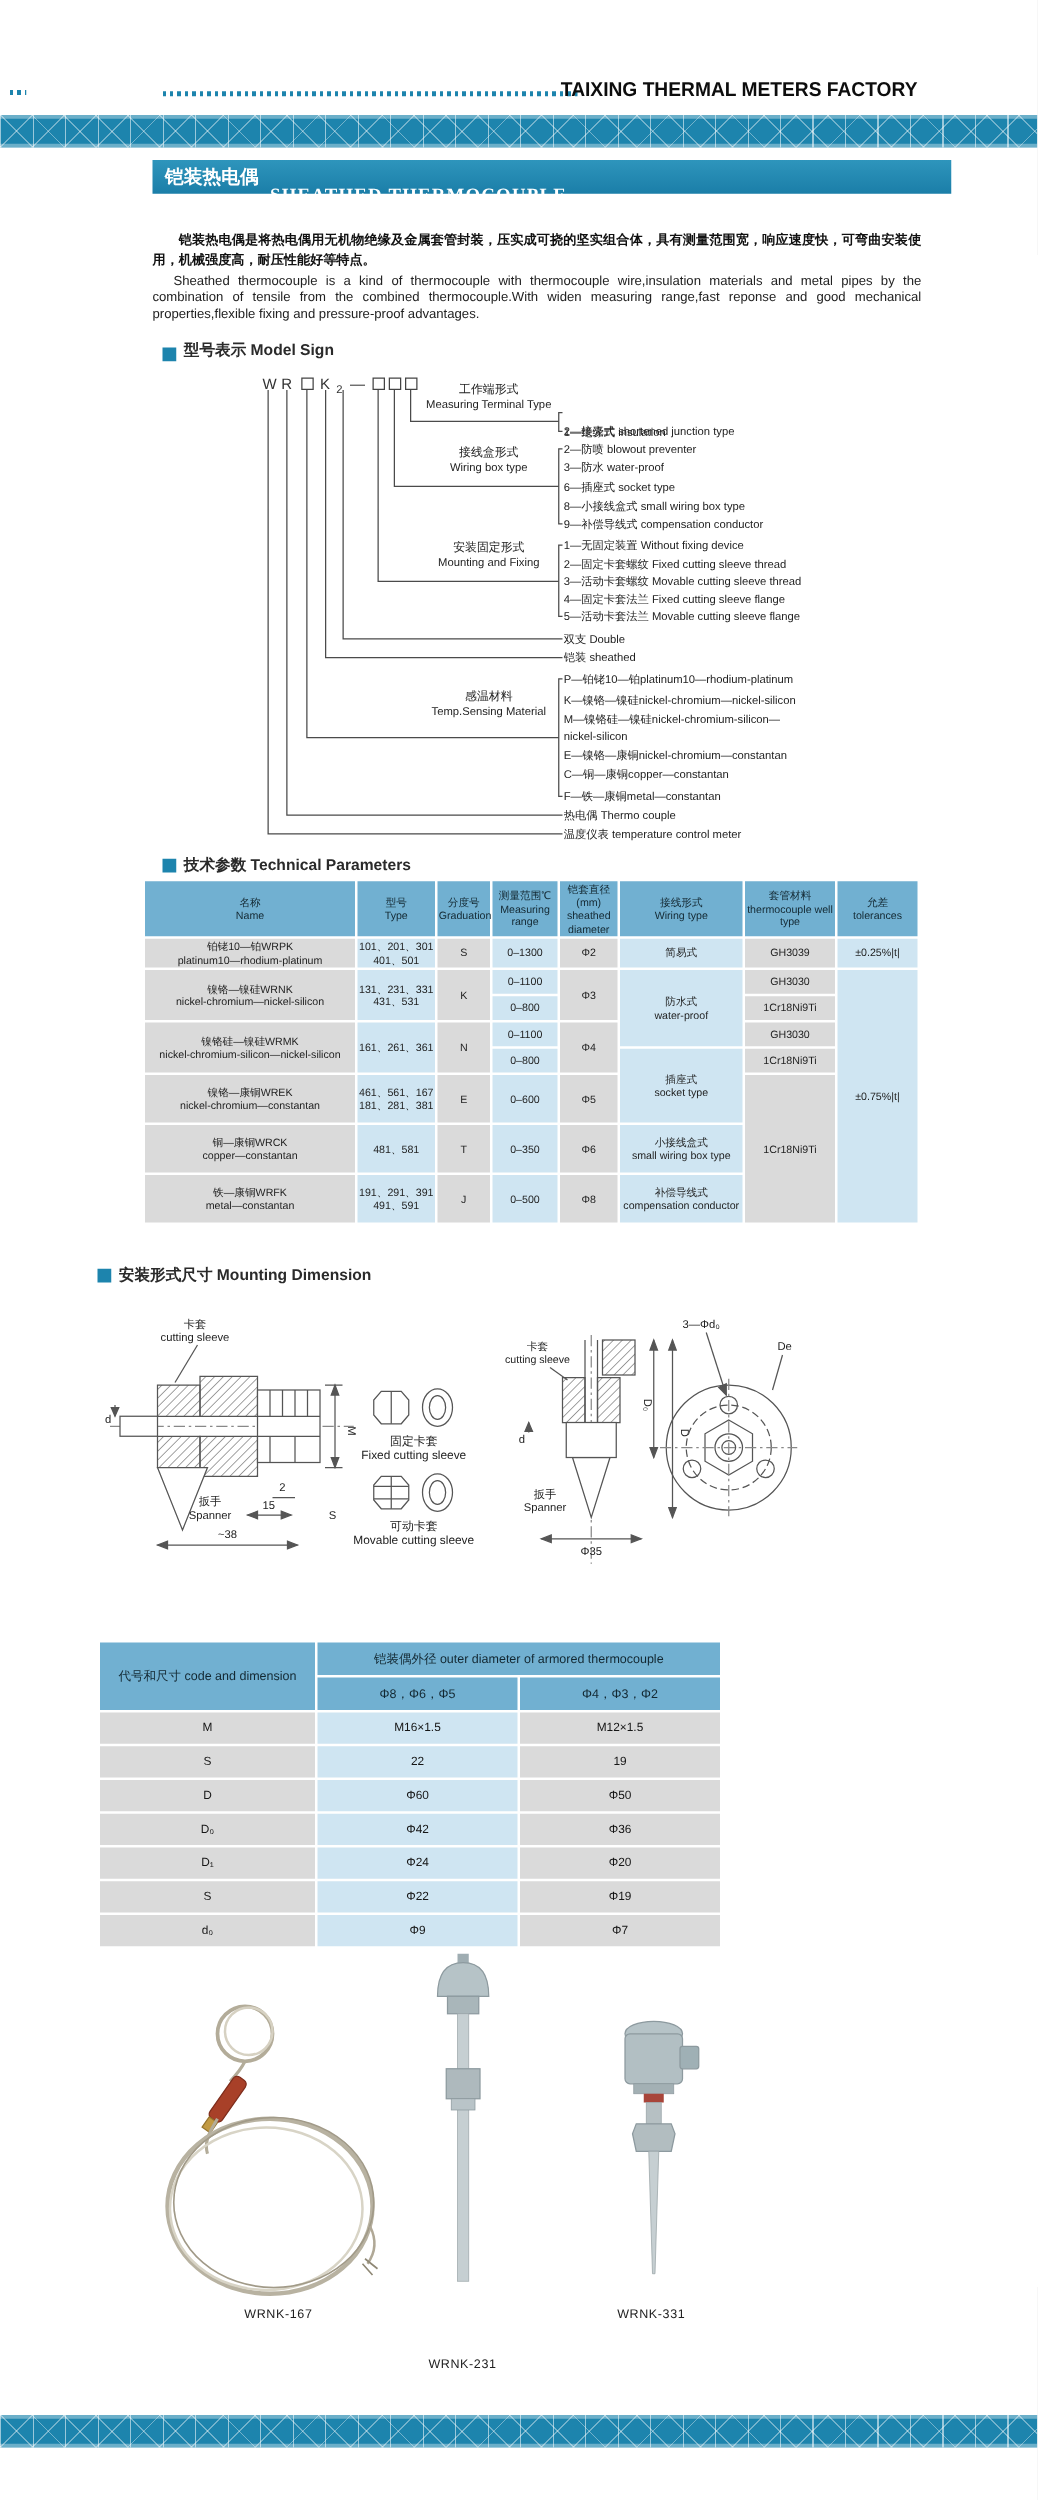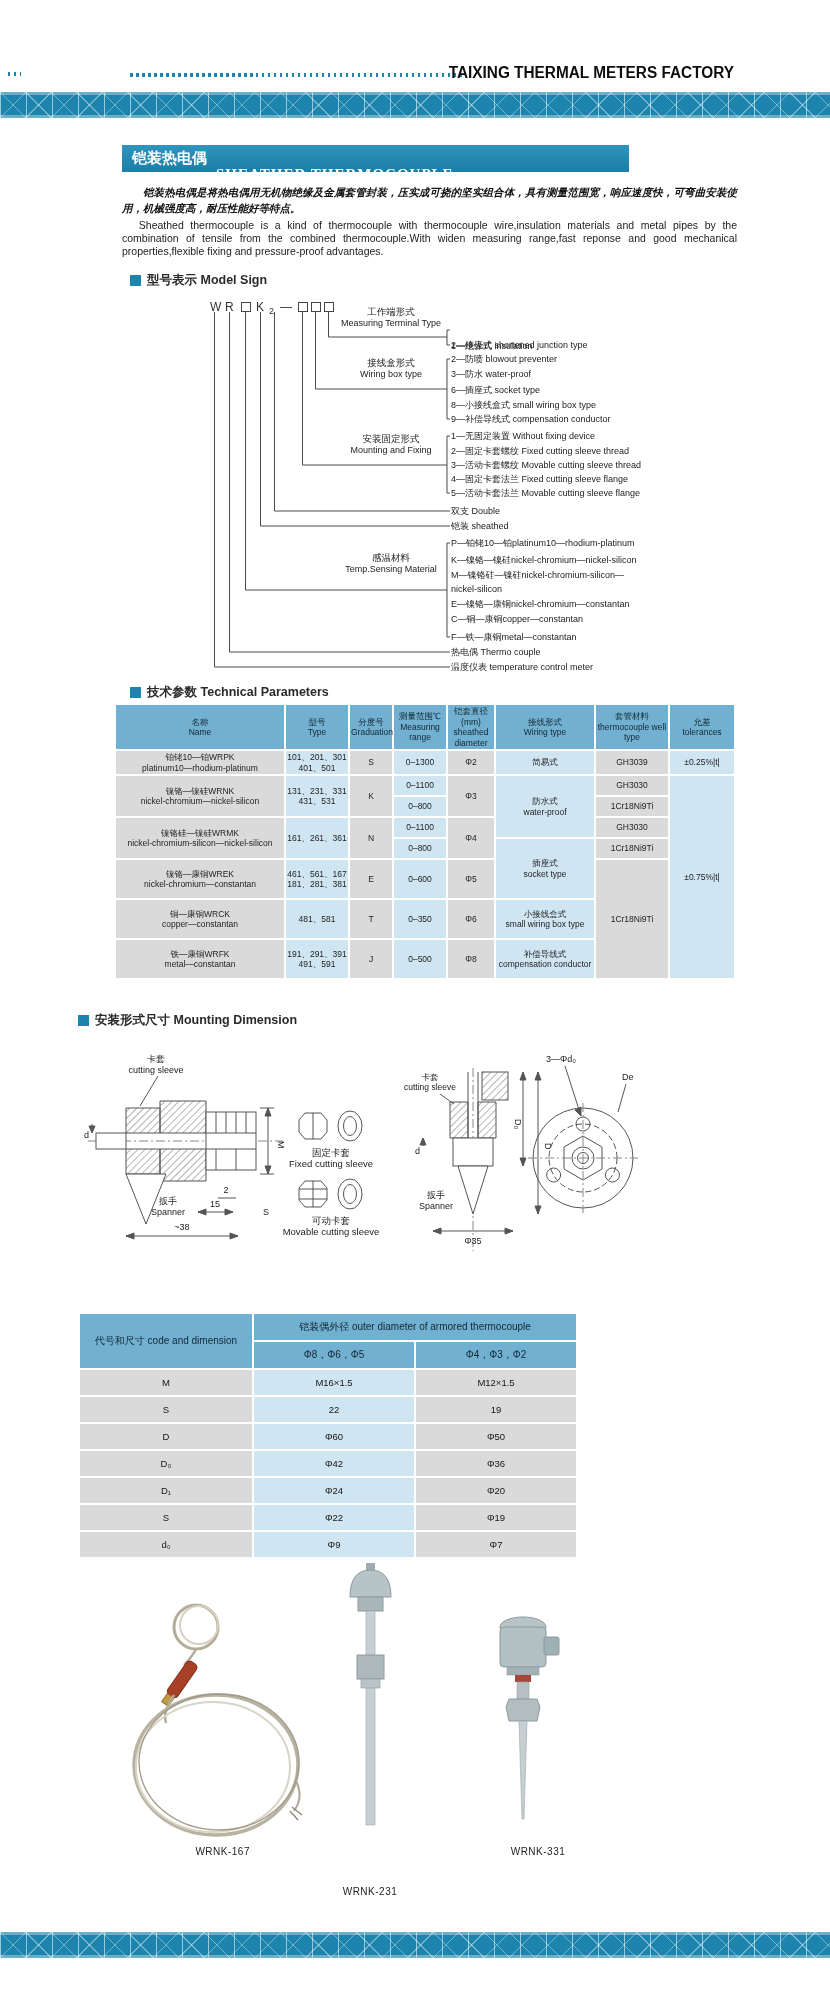--- a/index.html
+++ b/index.html
@@ -18,21 +18,21 @@
           repeating-linear-gradient(45deg,rgba(255,255,255,.38) 0 1px,transparent 1px 18px),
           repeating-linear-gradient(135deg,rgba(255,255,255,.38) 0 1px,transparent 1px 18px);
         box-shadow:inset 0 3px 0 rgba(255,255,255,.35), inset 0 -3px 0 rgba(255,255,255,.35);}
 
   
   .titlebar{height:27px;background:linear-gradient(180deg,#2e95bc 0%,#1b7ea8 100%);
             display:flex;align-items:center;padding-left:10px;gap:9px;box-sizing:border-box;}
   .title-cn{color:#fff;font-size:15px;font-weight:bold;}
   .title-en{color:#fff;font-size:15px;font-weight:bold;font-family:"Liberation Serif",serif;letter-spacing:1px;margin-top:32px;}
 
-  .intro-cn{font-size:10.5px;line-height:16px;font-weight:bold;color:#111;text-align:justify;text-indent:2em;font-style:italic;}
+  .intro-cn{font-size:10.5px;line-height:16px;font-weight:bold;color:#111;text-align:justify;text-indent:2em;}
   .intro-en{font-size:10.5px;line-height:13px;color:#222;text-align:justify;text-indent:1.6em;margin-top:3px;}
 
   .sec-head{display:flex;align-items:center;gap:6px;font-size:12.5px;font-weight:bold;color:#2a2a2a;}
   .sec-sq{width:11px;height:11px;background:#1d84ad;flex:0 0 auto;}
 
   
   .diagram{width:614px;height:376px;}
   .code-char{position:absolute;top:0;font-size:12px;color:#333;}
   .code-sub{position:absolute;top:6px;font-size:9px;color:#333;}
   .code-box{position:absolute;top:2px;width:8px;height:8px;border:1px solid #444;}
@@ -57,31 +57,31 @@
 </head>
 <body>
 
 <div class="page">
 
   <div class="abs dotline" style="left:8px;top:72px;width:13px;"></div>
   <div class="abs dotline" style="left:130px;top:73px;width:332px;"></div>
   <div class="abs factory" style="left:430px;top:64px;width:304px;">TAIXING THERMAL METERS FACTORY</div>
   <div class="abs band" style="left:0;top:92px;width:830px;"></div>
 
-  <div class="abs titlebar" style="left:122px;top:145px;width:507px;">
+  <div class="abs titlebar" style="left:122px;top:128px;width:639px;">
     <span class="title-cn">铠装热电偶</span>
     <span class="title-en">SHEATHED THERMOCOUPLE</span>
   </div>
 
   <div class="abs" style="left:122px;top:184px;width:615px;">
     <div class="intro-cn">铠装热电偶是将热电偶用无机物绝缘及金属套管封装，压实成可挠的坚实组合体，具有测量范围宽，响应速度快，可弯曲安装使用，机械强度高，耐压性能好等特点。</div>
     <div class="intro-en">Sheathed thermocouple is a kind of thermocouple with thermocouple wire,insulation materials and metal pipes by the combination of tensile from the combined thermocouple.With widen measuring range,fast reponse and good mechanical properties,flexible fixing and pressure-proof advantages.</div>
   </div>
 
-  <div class="abs sec-head" style="left:130px;top:272px;">
+  <div class="abs sec-head" style="left:130px;top:272px;align-items:flex-end;">
     <span class="sec-sq"></span>
     <span>型号表示 Model Sign</span>
   </div>
 
   <div class="abs diagram" style="left:122px;top:300px;">
     <svg width="614" height="376" style="position:absolute;left:0;top:0">
       <g stroke="#4a4a4a" stroke-width="1" fill="none">
         <path d="M206.5 12 V37 H325"></path>
         <path d="M193.5 12 V89 H325"></path>
         <path d="M180.5 12 V165 H325"></path>
@@ -473,16 +473,16 @@
       <rect x="466" y="82" width="15" height="18" rx="2" fill="#9fb0b5" stroke="#8d9a9f"></rect>
       <rect x="429" y="112" width="32" height="8" fill="#a3b0b4" stroke="#8d9a9f" stroke-width="0.6"></rect>
       <rect x="437" y="120" width="16" height="7" fill="#a8453a"></rect>
       <rect x="439" y="127" width="12" height="17" fill="#b6c0c3" stroke="#99a4a8" stroke-width="0.6"></rect>
       <polygon points="431,144 459,144 462,152 459,166 431,166 428,152" fill="#b2bdc0" stroke="#8d9a9f"></polygon>
       <polygon points="441,166 449,166 446,264 444,264" fill="#c6cfd2" stroke="#9aa4a7" stroke-width="0.6"></polygon>
     </g>
   </svg>
   <div class="abs photo-label" style="left:160px;top:1846px;text-align:right;">WRNK-167</div>
   <div class="abs photo-label" style="left:325px;top:1886px;">WRNK-231</div>
-  <div class="abs photo-label" style="left:493px;top:1846px;">WRNK-331</div>
+  <div class="abs photo-label" style="left:476px;top:1846px;">WRNK-331</div>
 
   <div class="abs band" style="left:0;top:1932px;width:830px;"></div>
 </div>
 
 </body></html>

